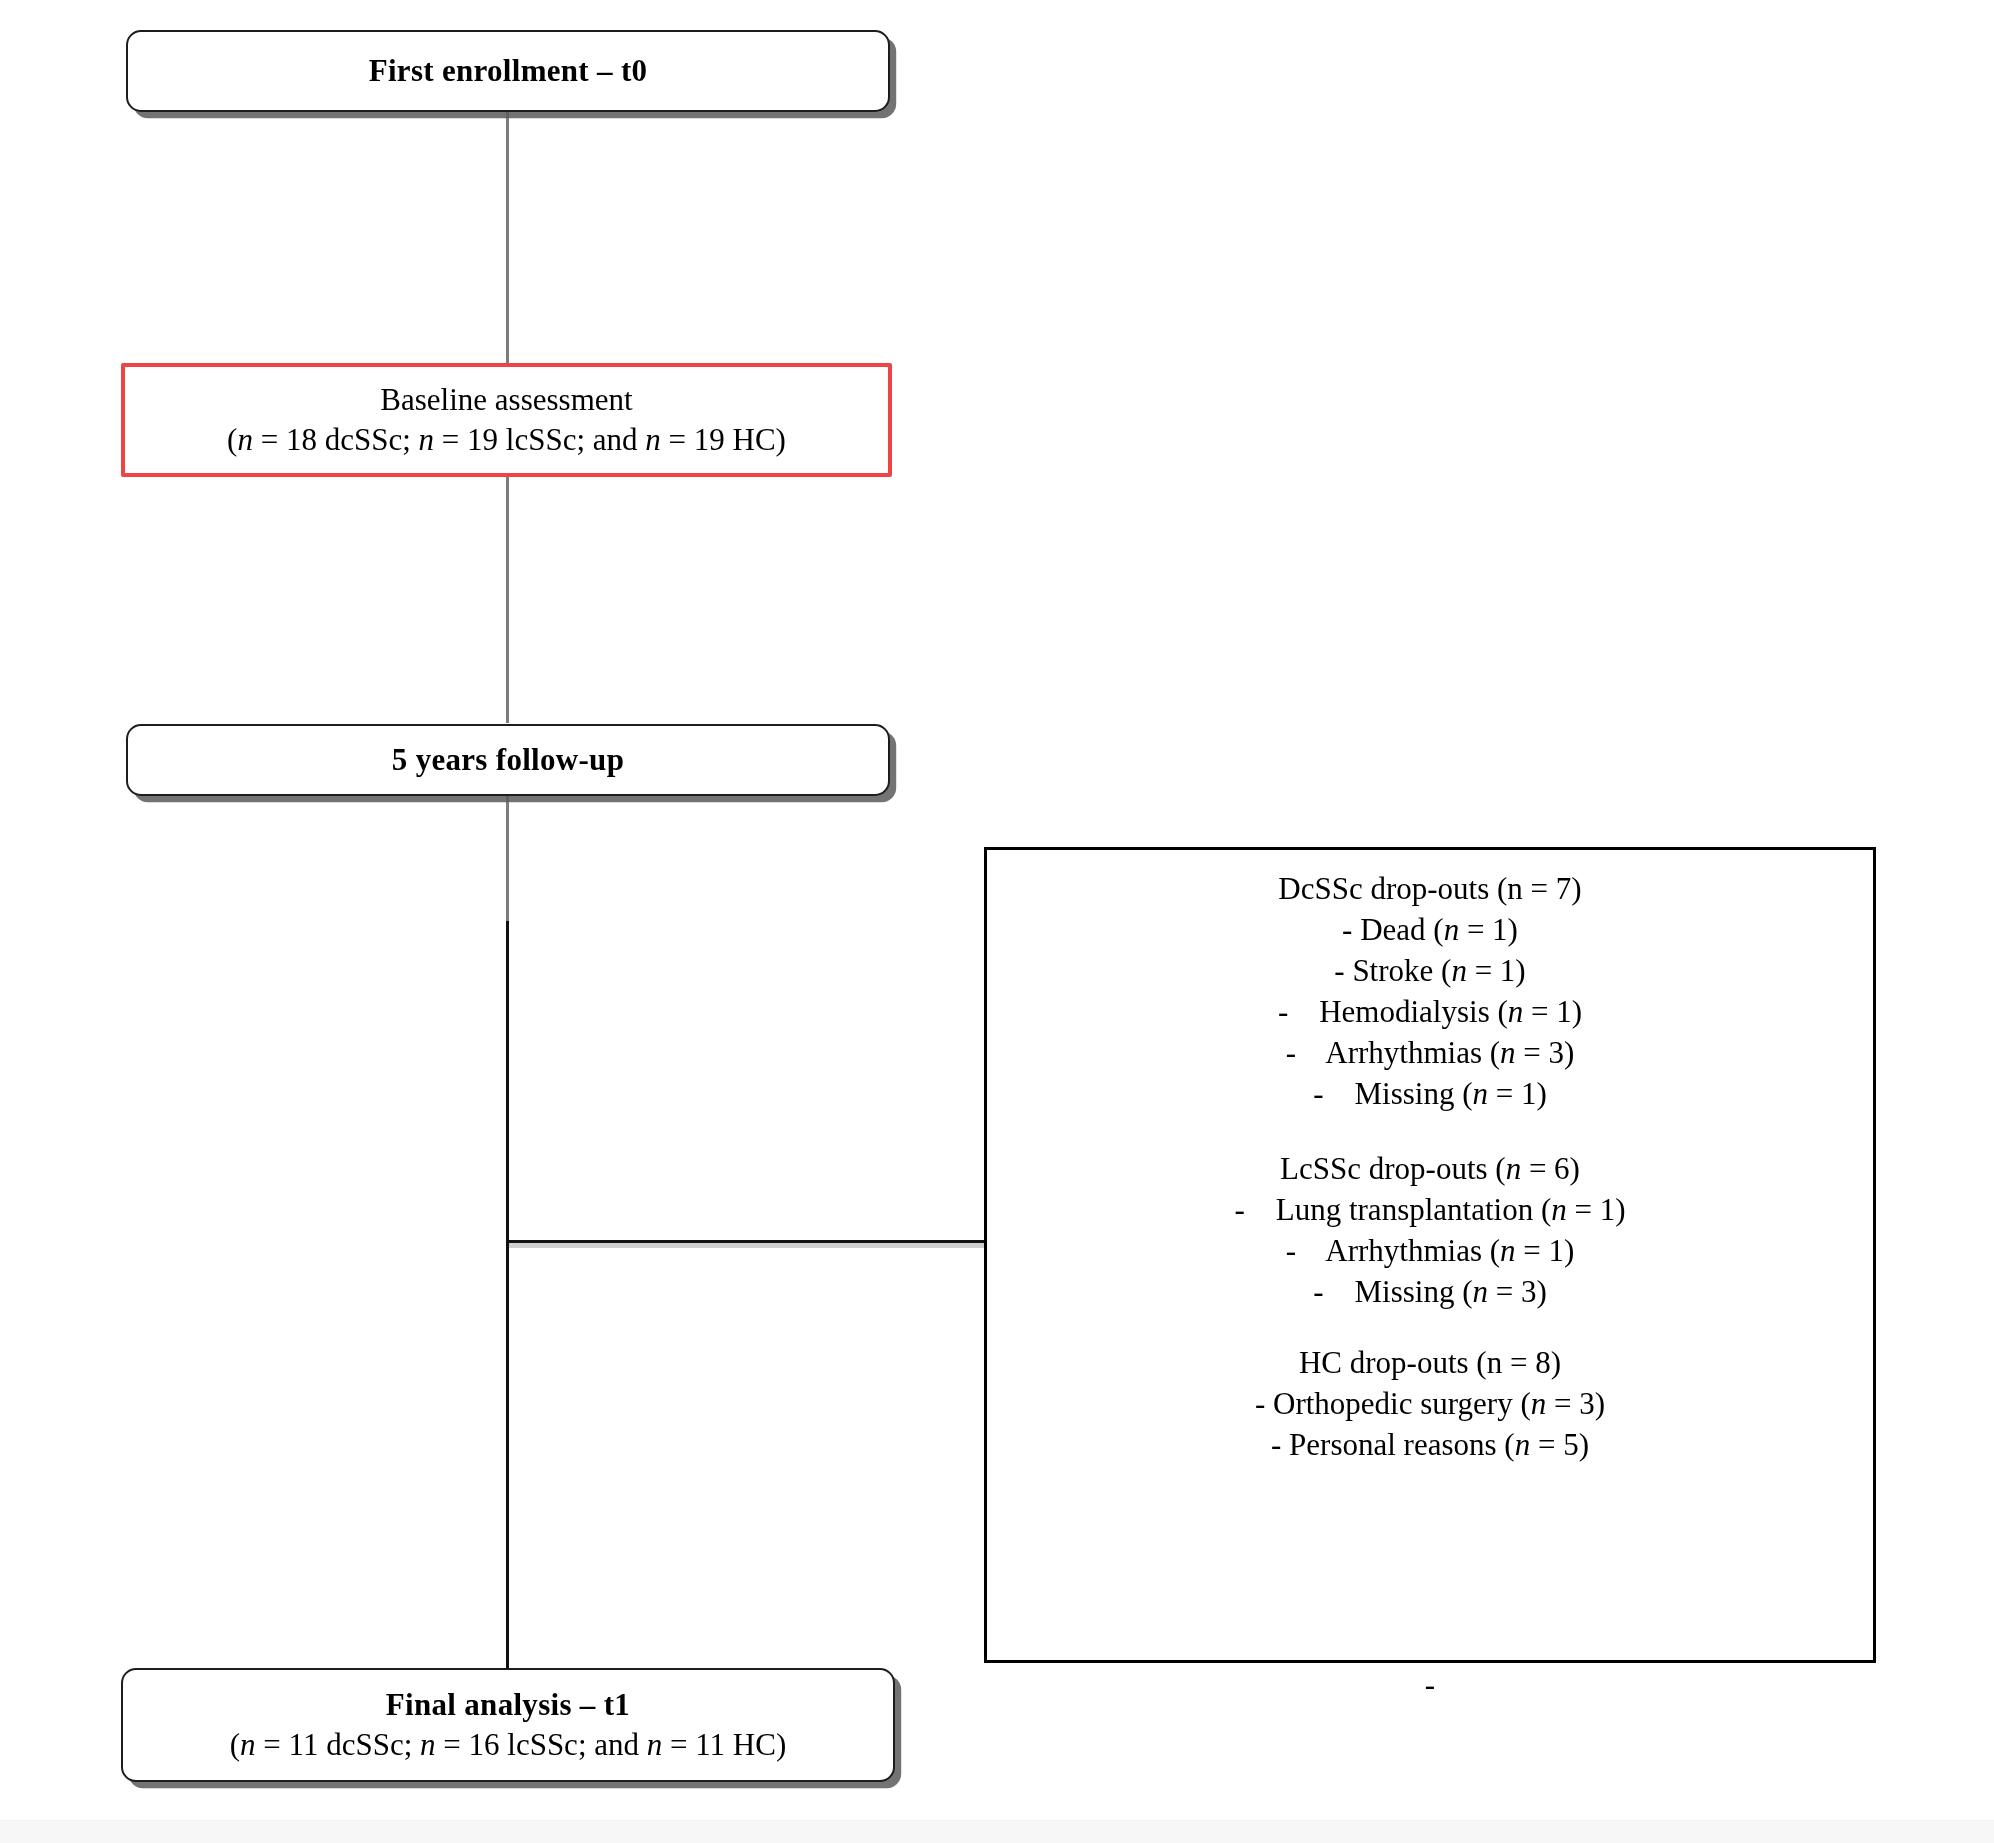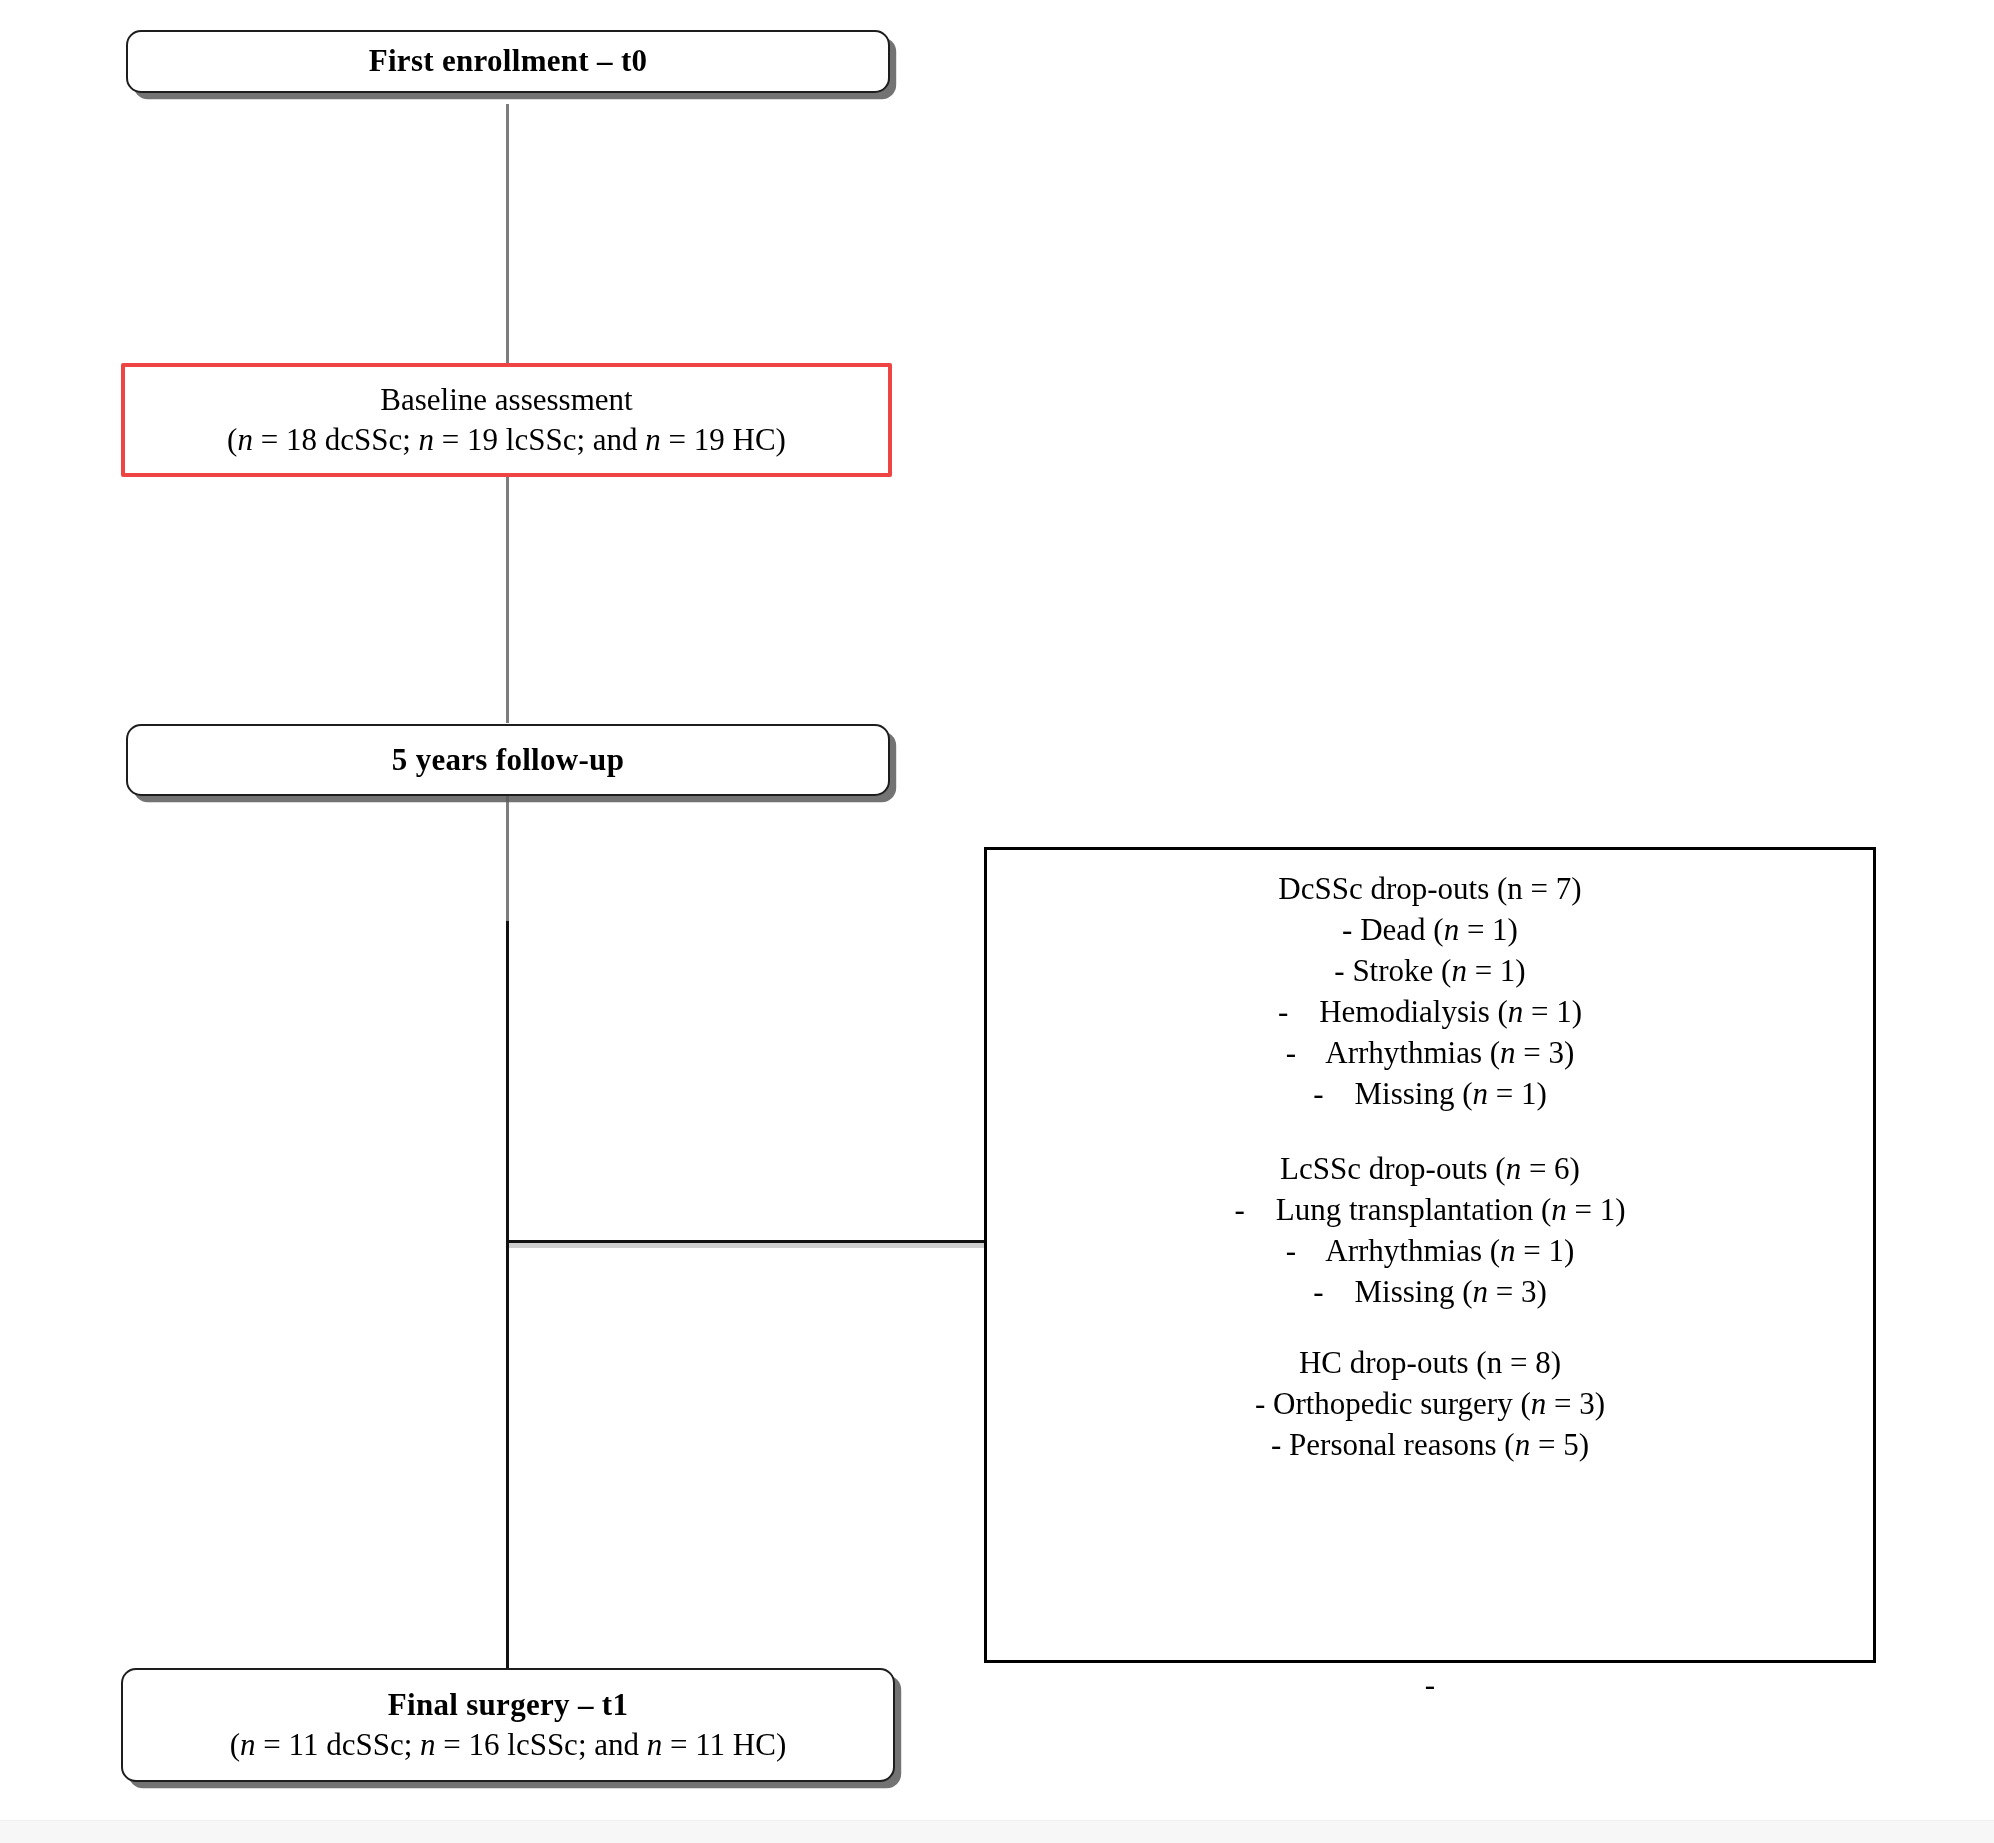--- a/index.html
+++ b/index.html
@@ -139,21 +139,21 @@
 
   <div class="vline grey" style="left:506px; top:477px; height:246px;"></div>
 
   <div class="vline grey" style="left:506px; top:796px; height:126px;"></div>
 
   <div class="vline black" style="left:506px; top:921px; height:747px;"></div>
 
   <div class="hline" style="left:506px; top:1240px; width:482px;"></div>
   <div class="hline-shadow" style="left:509px; top:1243px; width:478px;"></div>
 
-  <div class="box box-rounded" id="first-enrollment-box" style="left:126px; top:30px; width:764px; height:63px;">
+  <div class="box box-rounded" id="first-enrollment-box" style="left:126px; top:30px; width:764px; height:82px;">
     <div class="box-line t-bold">First enrollment – t0</div>
   </div>
 
   <div class="box box-square" id="baseline-box" style="left:121px; top:363px; width:771px; height:114px;">
     <div class="box-line t-reg">Baseline assessment</div>
     <div class="box-line t-reg">
       <span>(</span><span class="t-ital">n</span><span> = 18 dcSSc; </span><span class="t-ital">n</span><span> = 19 lcSSc; and </span><span class="t-ital">n</span><span> = 19 HC)</span>
     </div>
   </div>
 
@@ -213,21 +213,21 @@
     </div>
 
     <div class="do-item dash-tight">
       <span>Personal reasons (</span><span class="t-ital">n</span><span> = 5)</span>
     </div>
   </div>
 
   <div class="stray-dash" style="left:984px; top:1667px; width:892px;">-</div>
 
   <div class="box box-rounded" id="final-analysis-box" style="left:121px; top:1668px; width:774px; height:114px;">
-    <div class="box-line t-bold">Final surgery – t1</div>
+    <div class="box-line t-bold">Final analysis – t1</div>
     <div class="box-line t-reg">
       <span>(</span><span class="t-ital">n</span><span> = 11 dcSSc; </span><span class="t-ital">n</span><span> = 16 lcSSc; and </span><span class="t-ital">n</span><span> = 11 HC)</span>
     </div>
   </div>
 
   <div class="page-bottom-strip"></div>
 
 </div>
 
 

